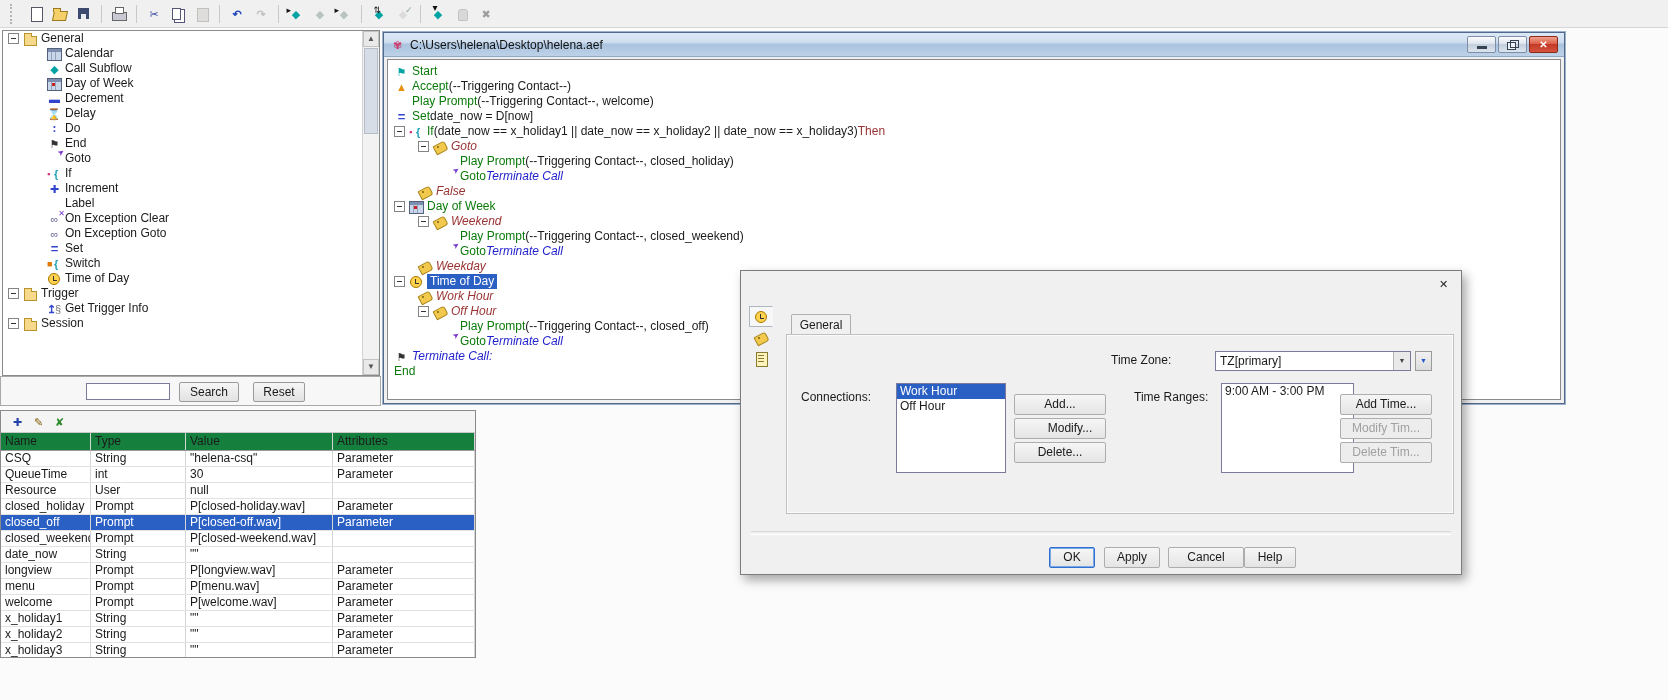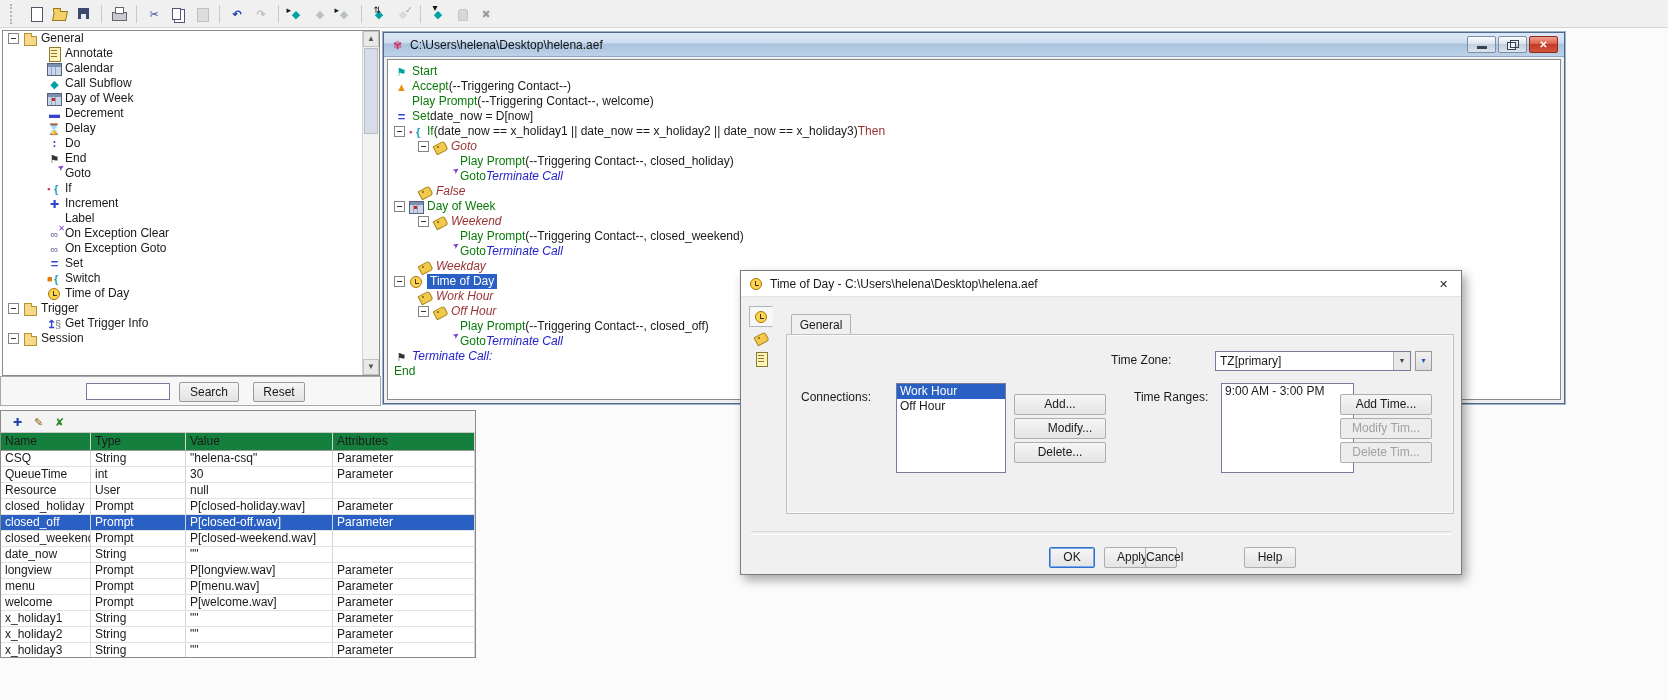--- a/index.html
+++ b/index.html
@@ -206,24 +206,20 @@
     </div>
 
   <div id="palette">
     <div id="palette-tree">
         <div class="prow" style="padding-left: 5px;">
           <span class="exp"></span>
           <span class="ic ic-folder"></span>
           <span class="lbl">General</span>
         </div>
         <div class="prow" style="padding-left: 44px;">
-          <span class="ic ic-annotate"></span>
-          <span class="lbl">Annotate</span>
-        </div>
-        <div class="prow" style="padding-left: 44px;">
           <span class="ic ic-calendar"></span>
           <span class="lbl">Calendar</span>
         </div>
         <div class="prow" style="padding-left: 44px;">
           <span class="ic ic-call-subflow" style="color: rgb(0, 163, 163);">◆</span>
           <span class="lbl">Call Subflow</span>
         </div>
         <div class="prow" style="padding-left: 44px;">
           <span class="ic ic-day-of-week"></span>
           <span class="lbl">Day of Week</span>
@@ -530,24 +526,20 @@
         <div class="vrow">
           <div>x_holiday3</div>
           <div>String</div>
           <div>""</div>
           <div>Parameter</div>
         </div>
       </div>
   </div>
 
   <div id="dialog">
-    <div id="dialog-title">
-      <span class="ic ic-clock"></span>
-      <span class="t">Time of Day - C:\Users\helena\Desktop\helena.aef</span>
-    </div>
     <span id="dialog-close">✕</span>
 
     <div id="dlg-side">
         <div class="side-ic sel">
           <span class="ic ic-clock"></span>
         </div>
         <div class="side-ic">
           <span class="ic ic-tag"></span>
         </div>
         <div class="side-ic">
@@ -582,18 +574,18 @@
     <div id="range-buttons">
         <div class="dlgbtn" style="left: 599px; top: 123px;">Add Time...</div>
         <div class="dlgbtn disabled" style="left: 599px; top: 147px;">Modify Tim...</div>
         <div class="dlgbtn disabled" style="left: 599px; top: 171px;">Delete Tim...</div>
       </div>
 
     <div id="dlg-sep"></div>
     <div id="dlg-footer">
         <div class="fbtn default" style="left: 308px; width: 46px;">OK</div>
         <div class="fbtn" style="left: 363px; width: 56px;">Apply</div>
-        <div class="fbtn" style="left: 404px; width: 32px;">Cancel</div>
+        <div class="fbtn" style="left: 427px; width: 76px;">Cancel</div>
         <div class="fbtn" style="left: 503px; width: 52px;">Help</div>
       </div>
   </div>
 
 </div>
 
 </body></html>

